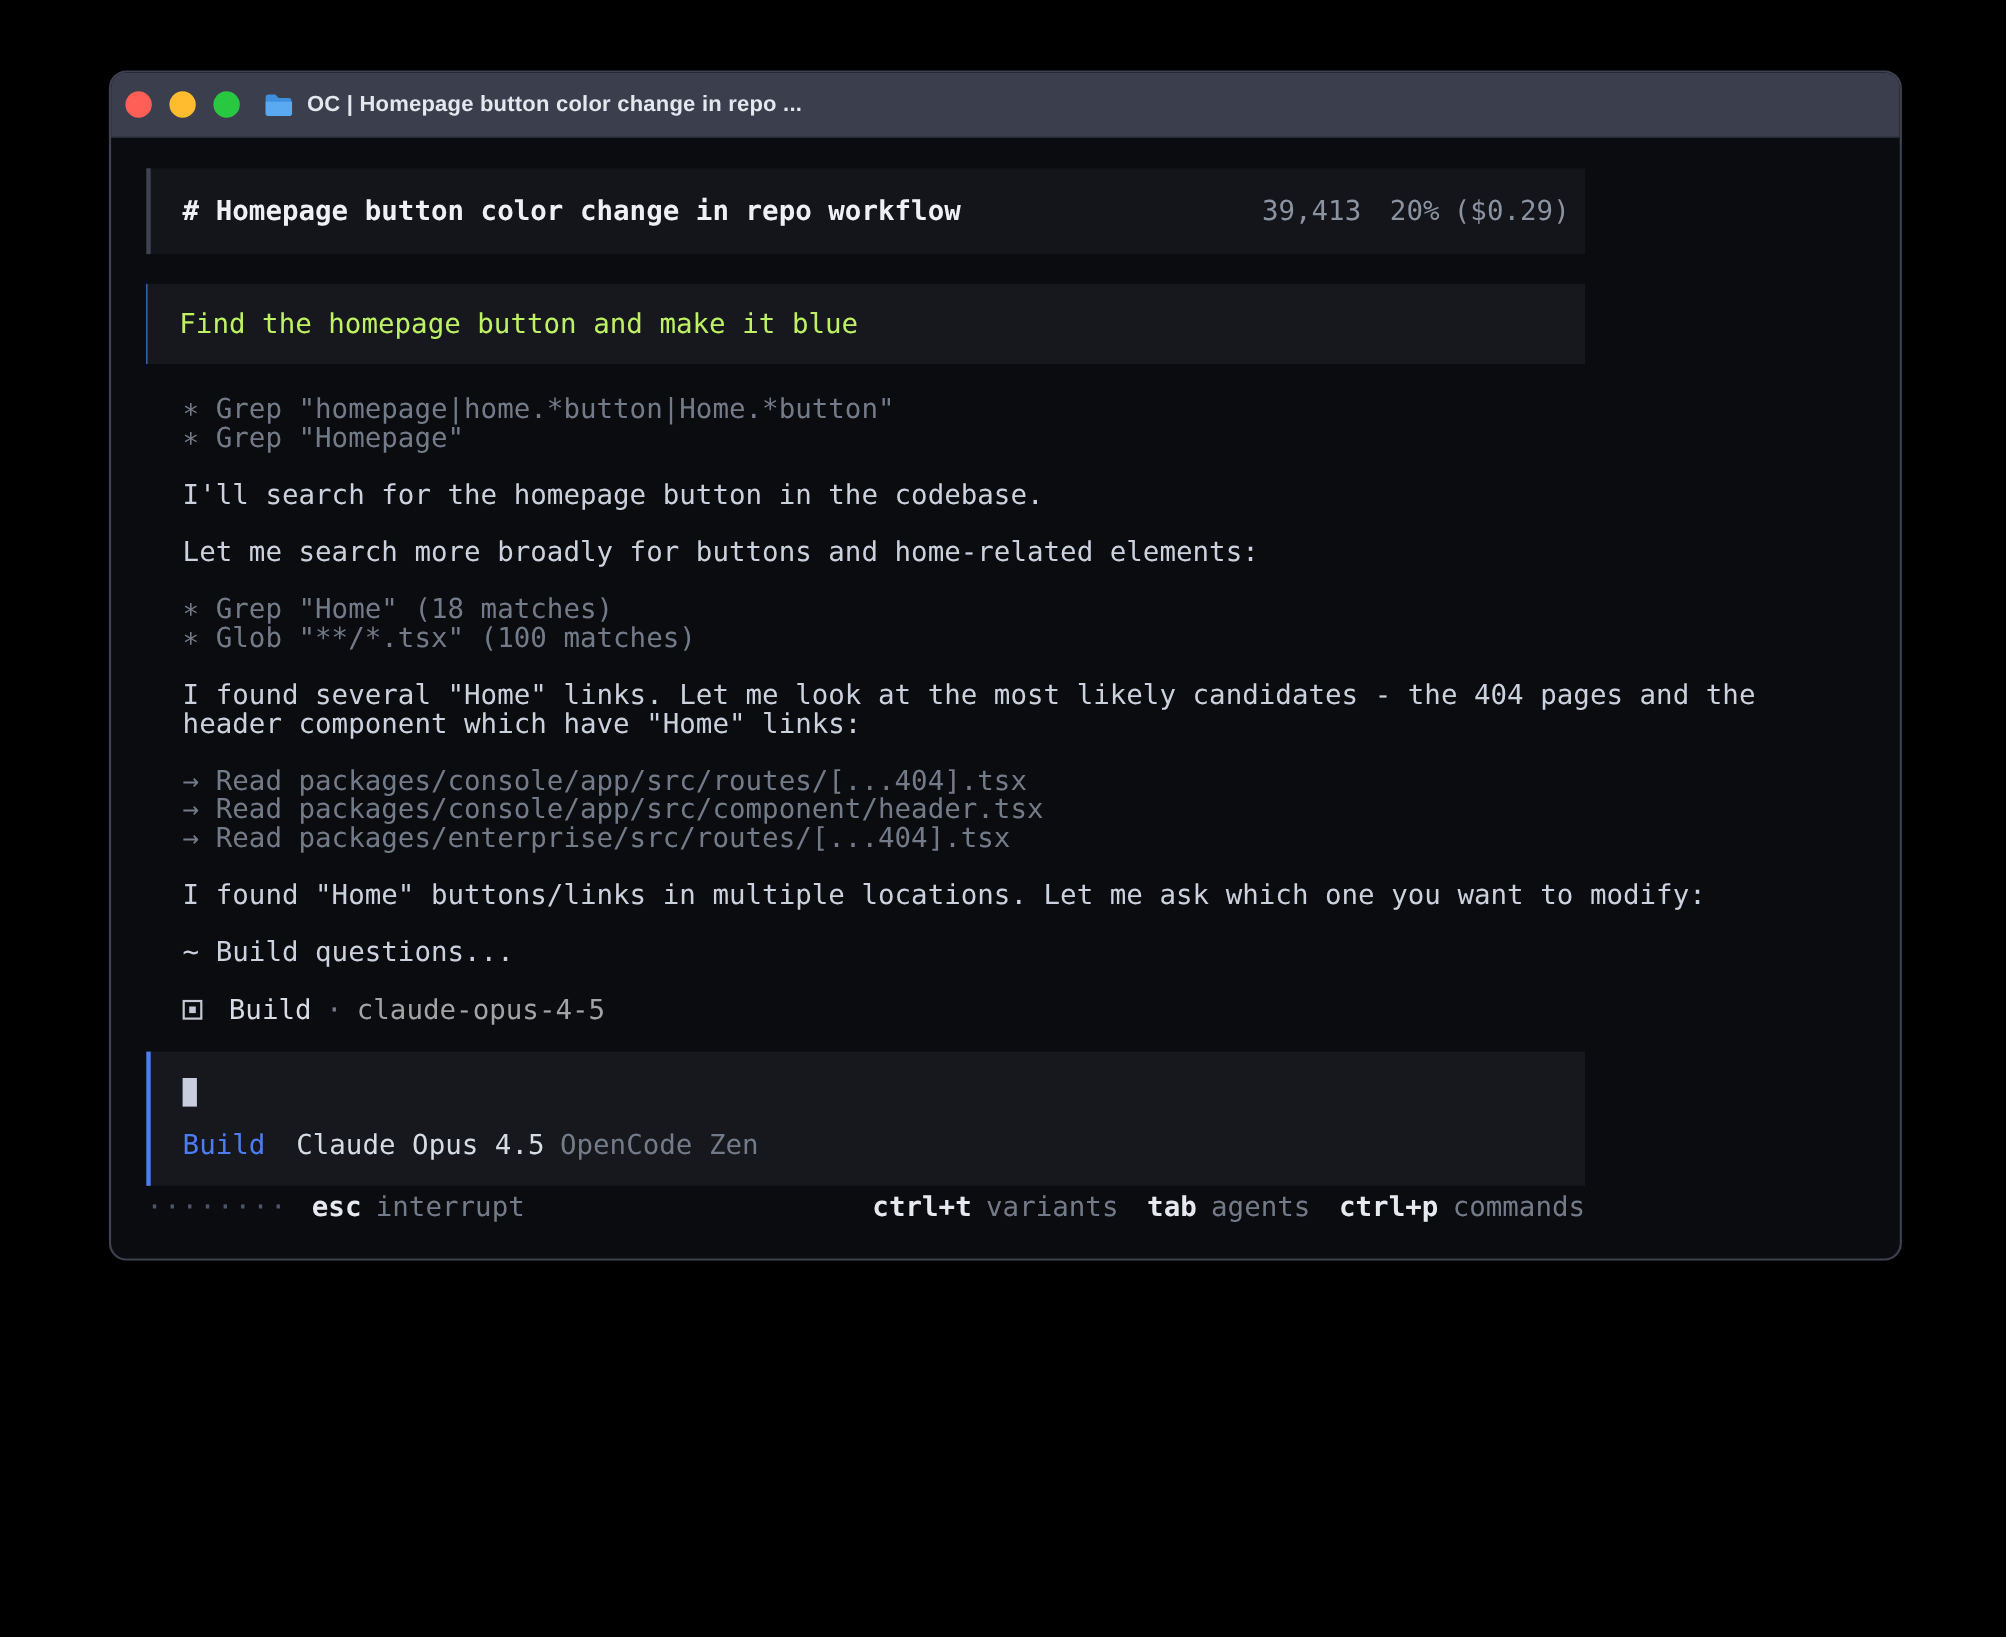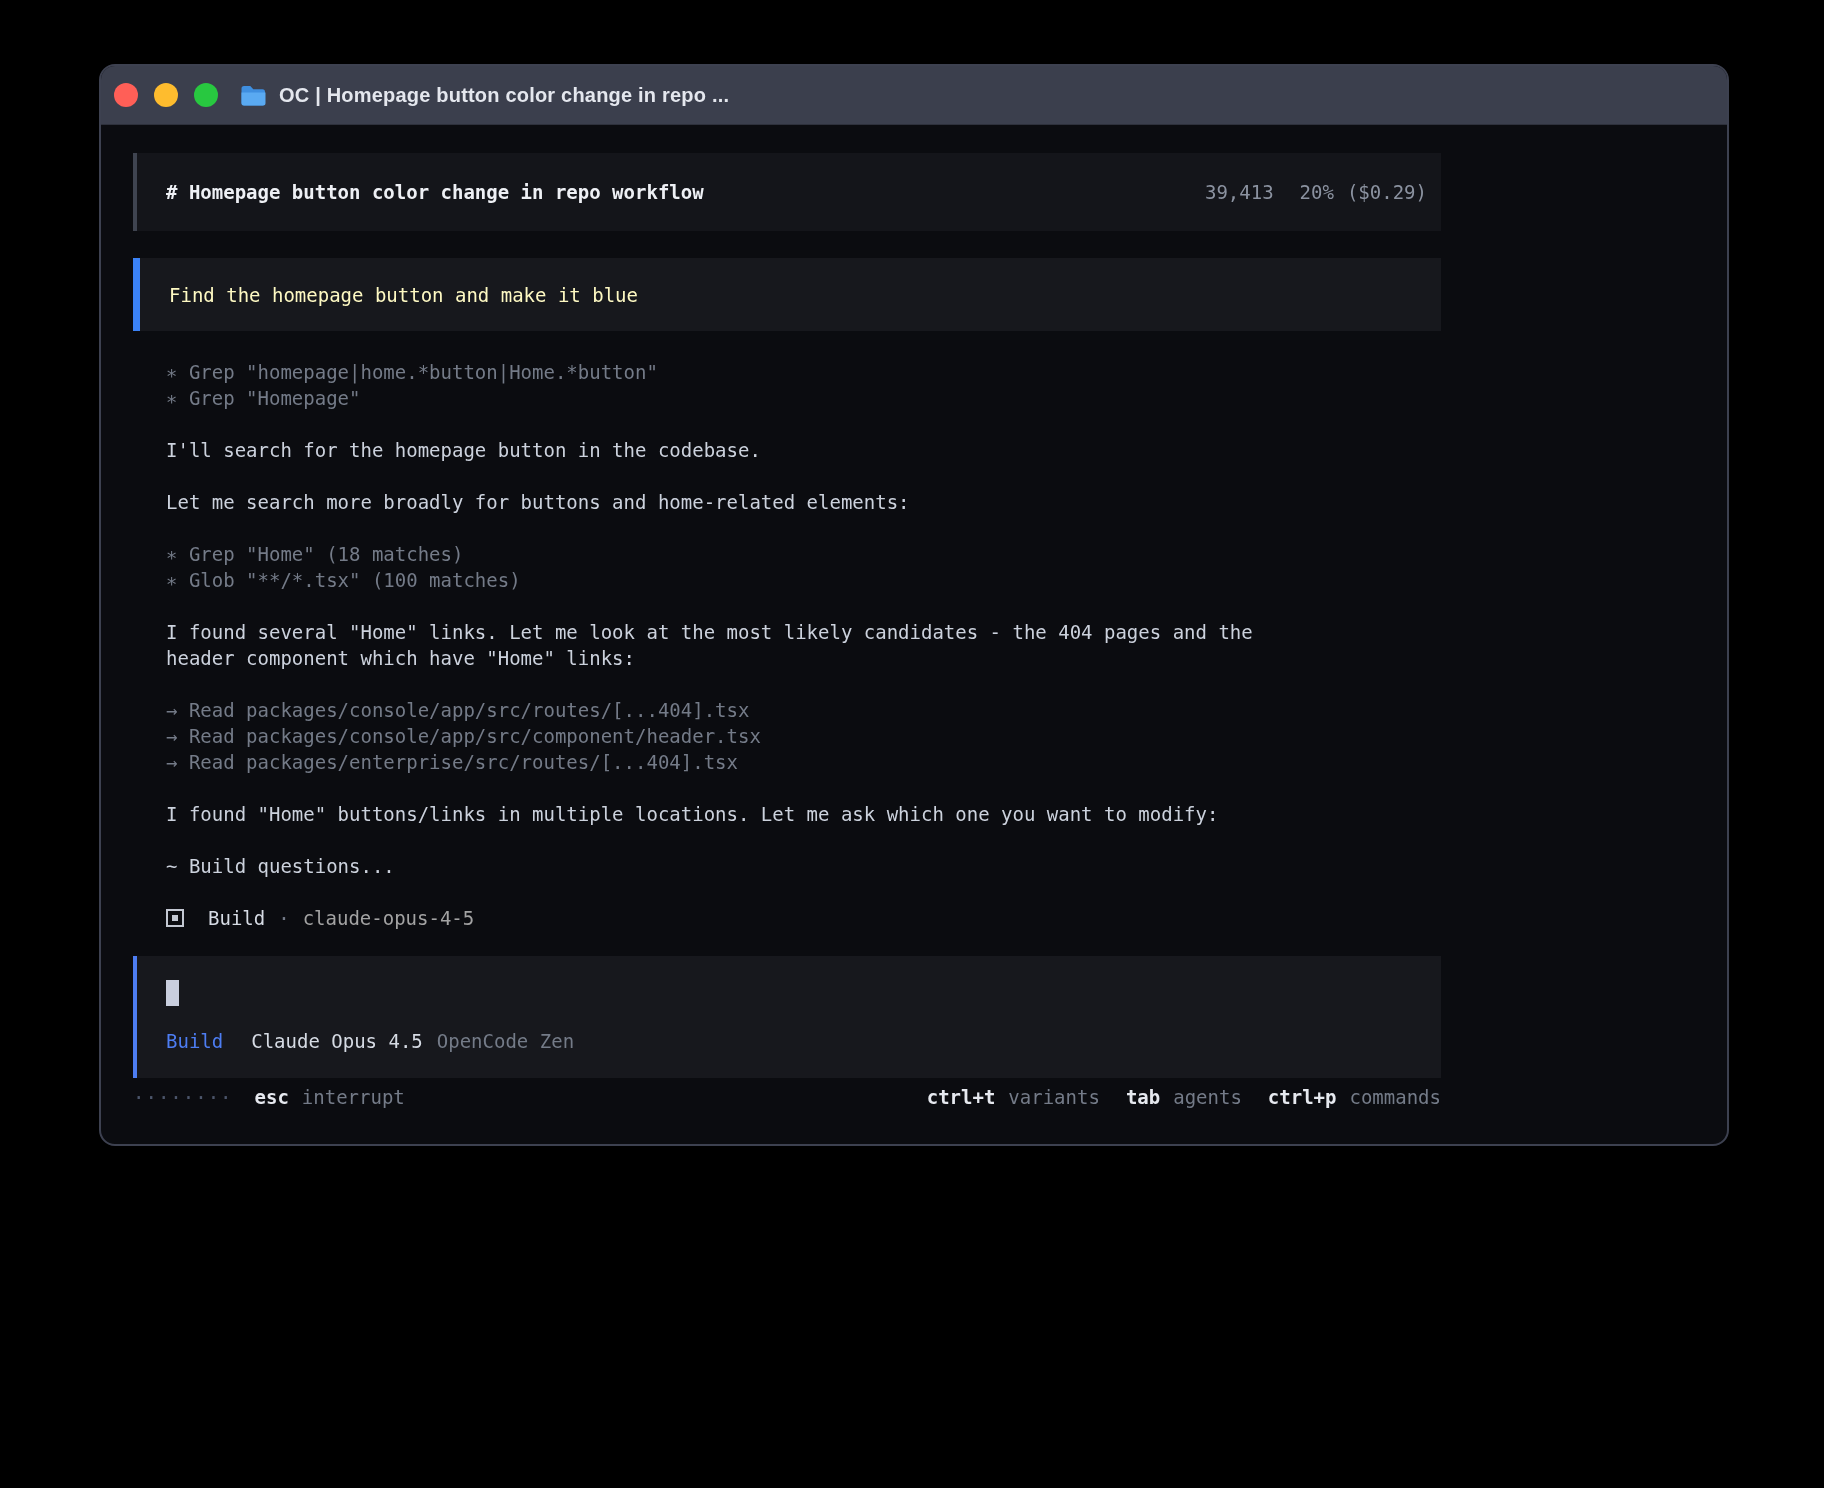--- a/index.html
+++ b/index.html
@@ -24,35 +24,35 @@
   .light.yellow{background:#febc2e;}
   .light.green{background:#28c840;}
   .folder{margin-left:22px;display:flex;align-items:center;}
   .wtitle{
     margin-left:12px;font-family:"Liberation Sans",sans-serif;font-weight:bold;
     font-size:20px;color:#e4e7ee;letter-spacing:.2px;white-space:nowrap;text-align:center;
   }
   
   .content{
     flex:1;display:flex;padding:28px 0 34px 32px;
-    font-size:19px;line-height:26px;color:#ccd2dd;
+    font-size:25px;line-height:26px;color:#ccd2dd;
   }
   .col{width:1308px;display:flex;flex-direction:column;}
   .session-header{
     height:78px;background:#14151a;border-left:4px solid #3f4450;
     display:flex;align-items:center;justify-content:space-between;
     padding:0 14px 0 29px;flex:none;
   }
   .sh-title{font-weight:bold;color:#eef0f5;white-space:nowrap;}
   .sh-stats{color:#8b92a0;display:flex;align-items:center;white-space:nowrap;}
   .sh-pct{margin-left:26px;}
   .sh-cost{margin-left:13px;}
   .user-block{
-    margin-top:27px;height:73px;background:#17181d;border-left:7px solid #3b82f6;
-    display:flex;align-items:center;padding:0 14px 0 29px;color:#fef9c3;flex:none;
+    margin-top:27px;height:73px;background:#17181d;border-left:1px solid #3b82f6;
+    display:flex;align-items:center;padding:0 14px 0 29px;color:#bef264;flex:none;
   }
   .messages{margin-top:28px;padding-left:33px;flex:none;}
   .para{margin-top:26px;}
   .para:first-child{margin-top:0;}
   .para.tool .line{color:#747b88;}
   .line{white-space:pre;}
   .agent-status{margin-top:26px;display:flex;align-items:center;height:26px;}
   .agent-icon{
     width:14px;height:14px;border:2px solid #c3c8d2;display:inline-flex;
     align-items:center;justify-content:center;flex:none;

